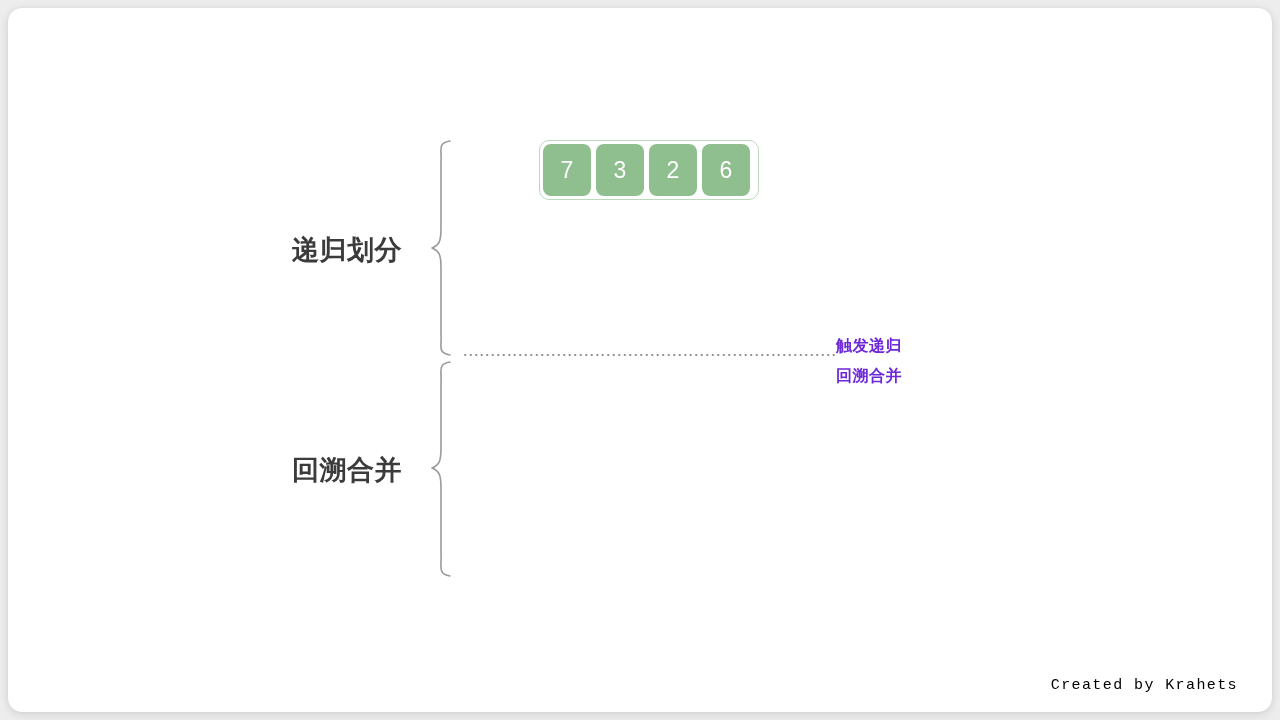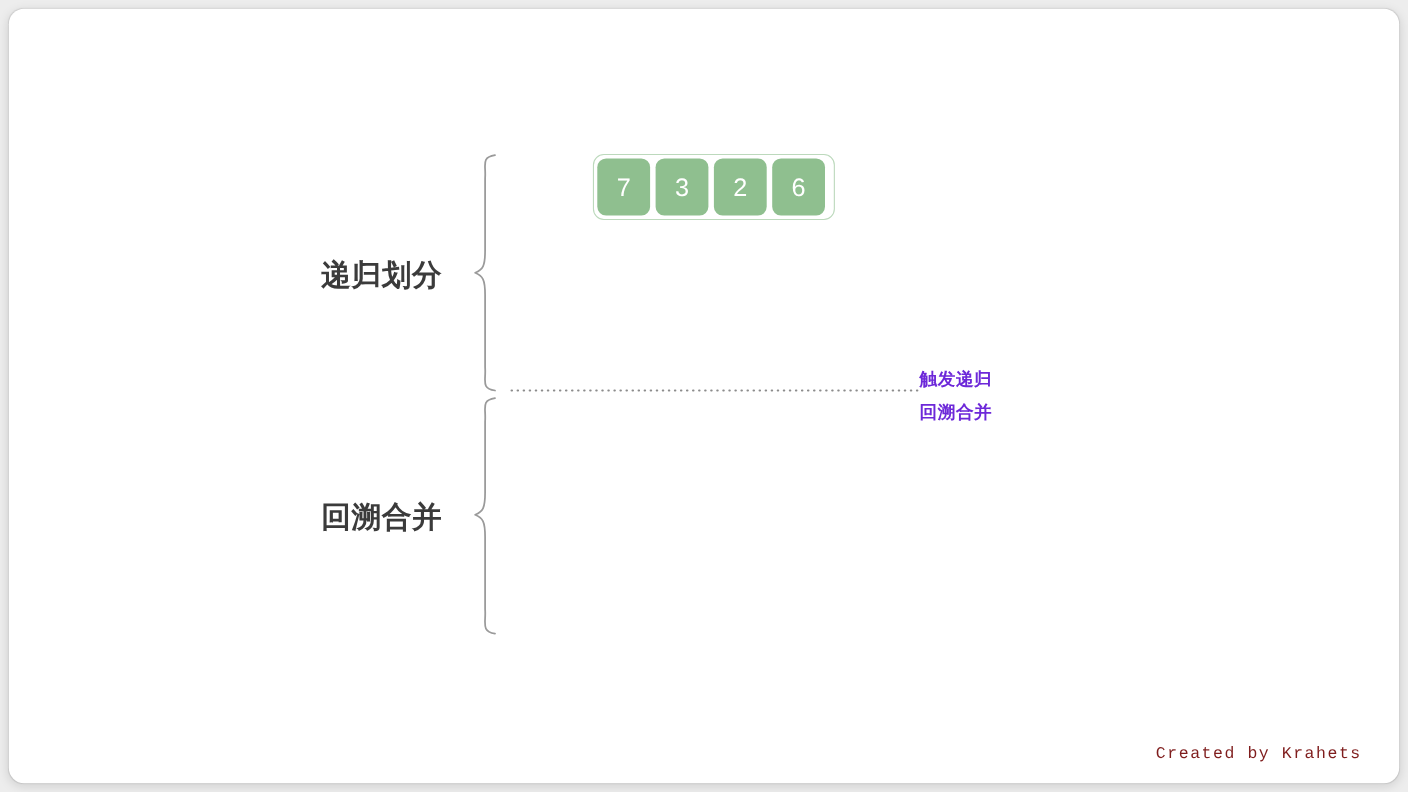--- a/index.html
+++ b/index.html
@@ -81,21 +81,21 @@
     font-size:16px;
     font-weight:bold;
     line-height:30px;
     letter-spacing:0.5px;
     white-space:nowrap;
   }
   
   #watermark {
     position:absolute;
     right:42px; bottom:26px;
-    color:#7f1d1d;
+    color:#000000;
     font-size:15px;
     letter-spacing:1.4px;
     font-family:"Liberation Mono","DejaVu Sans Mono",monospace;
     white-space:nowrap;
   }
   svg { overflow:visible; }
 </style>
 </head>
 <body>
 

